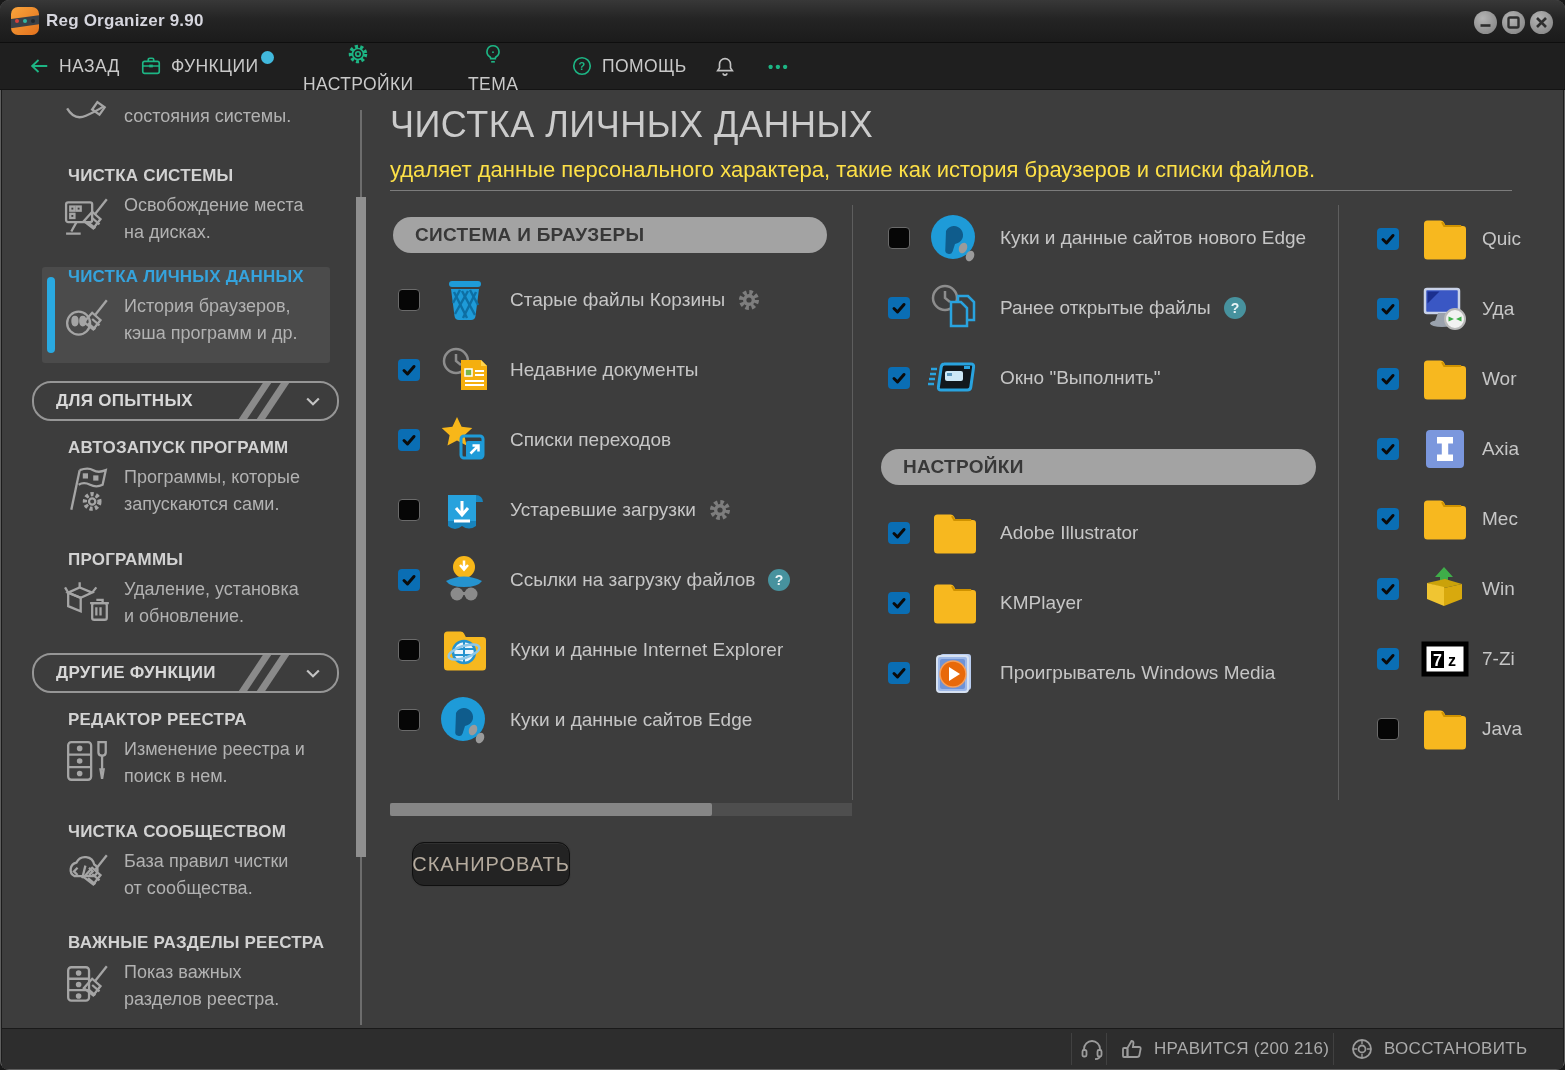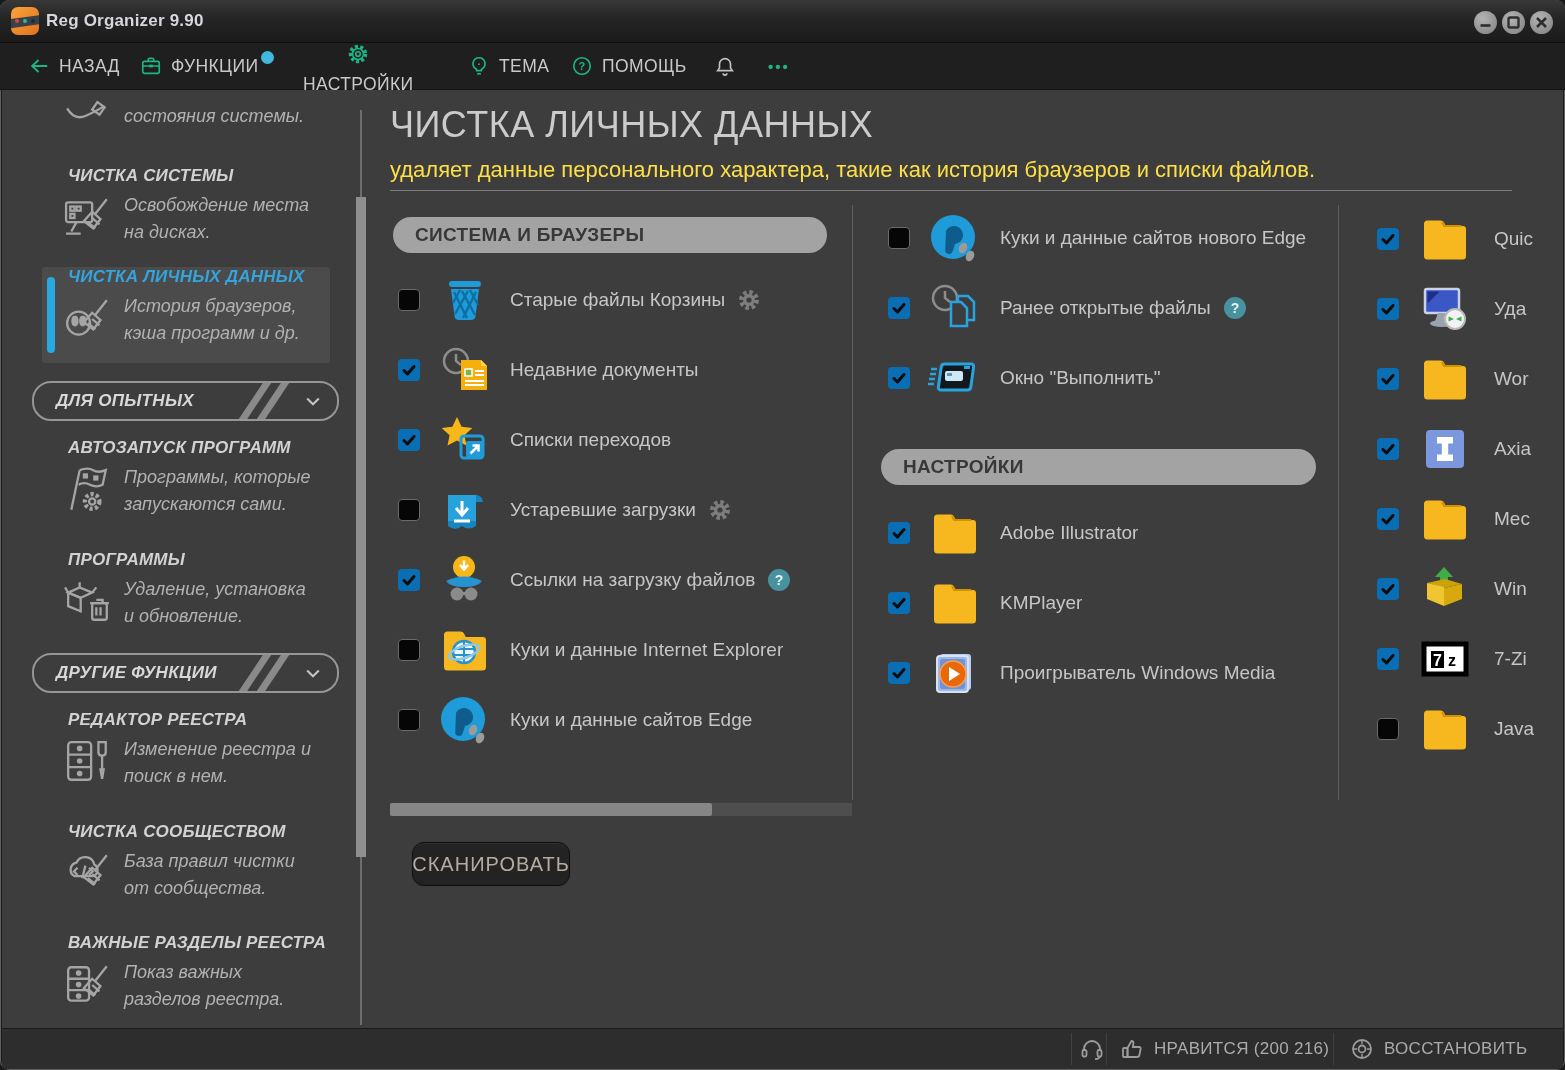--- a/index.html
+++ b/index.html
@@ -25,21 +25,21 @@
   #btn-min{left:1474px} #btn-max{left:1502px} #btn-close{left:1530px}
 
   
   #navbar{position:absolute;left:0;top:43px;width:100%;height:46px;background:#1f1f1f;border-bottom:1px solid #141414;}
   .nav-item{position:absolute;top:0;height:46px;display:flex;align-items:center;gap:9px;color:#c9c9c9;
     font-size:17.5px;letter-spacing:.4px;cursor:default;}
   .nav-item .nicon{width:22px;height:22px;position:relative}
   .nav-badge{position:absolute;width:13px;height:13px;border-radius:50%;background:#41b9dd;top:8px;}
 
   
-  #sidebar{position:absolute;left:2px;top:90px;width:368px;height:938px;font-style:italic;}
+  #sidebar{position:absolute;left:2px;top:90px;width:368px;height:938px;}
   .sb-item{position:absolute;left:0;width:350px;}
   .sb-title{position:absolute;left:66px;top:0;font-size:17px;font-weight:bold;color:#d2d2d2;letter-spacing:.2px;white-space:nowrap;}
   .sb-title.active{color:#35a3dc;}
   .sb-ic{position:absolute;left:62px;width:48px;height:48px;}
   .sb-desc{position:absolute;left:122px;font-size:18px;color:#b2b2b2;line-height:27px;white-space:nowrap;}
   .sb-activebg{position:absolute;left:40px;top:267px;width:288px;height:96px;background:#4b4b4b;border-radius:3px;}
   .sb-activebar{position:absolute;left:45px;top:277px;width:8px;height:76px;border-radius:4px;background:#29a9e1;}
   .sb-group{position:absolute;left:30px;width:303px;height:36px;border:2px solid #969696;border-radius:19px;
     display:flex;align-items:center;color:#d8d8d8;font-size:17px;font-weight:bold;letter-spacing:.3px;overflow:hidden;gap:8px;}
   .sb-group .glabel{margin-left:22px;flex:1;white-space:nowrap;}
@@ -64,21 +64,21 @@
   #col1 .pill{width:434px;margin:5px 0 12px 3px;}
   #col2 .pill{width:435px;margin:36px 0 13px 1px;}
   .row{height:70px;display:flex;align-items:center;}
   .cb{width:22px;height:22px;border-radius:4px;flex:none;margin-left:8px;display:flex;align-items:center;justify-content:center;}
   .cb.on{background:#0a6eb4;}
   .cb.off{background:#060606;border:1.5px solid #6a6a6a;box-sizing:border-box;}
   .icslot{width:66px;height:62px;flex:none;margin-left:12px;display:flex;align-items:center;justify-content:center;}
   .icslot svg{width:56px;height:56px;}
   #col3 .cb{margin-left:9px}
   #col3 .icslot{margin-left:13px;}
-  #col3 .rlabel{margin-left:16px;}
+  #col3 .rlabel{margin-left:4px;}
   .rlabel{font-size:19px;color:#c6c6c6;margin-left:12px;white-space:nowrap;}
   .trail{width:24px;height:24px;margin-left:12px;flex:none;}
 
   #hscroll-track{position:absolute;left:390px;top:803px;width:462px;height:13px;background:#4e4e4e;}
   #hscroll-thumb{position:absolute;left:0;top:0;width:322px;height:13px;background:#868686;border-radius:2px;}
 
   #scan-btn{position:absolute;left:412px;top:842px;width:156px;height:42px;background:#232323;
     border:1px solid #0f0f0f;border-radius:12px;box-shadow:0 0 0 1px #3a3a3a, inset 0 1px 0 #303030;
     color:#b5ab9e;font-size:20px;letter-spacing:1px;display:flex;align-items:center;justify-content:center;}
 
@@ -142,21 +142,21 @@
       <div class="nav-item" style="left: 303px; flex-direction: column;">
         <span class="nicon">
           <svg viewBox="0 0 24 24">
             <circle cx="12" cy="12" r="8" fill="none" stroke="#1db584" stroke-width="4.2" stroke-dasharray="3.2 2.5"></circle>
             <circle cx="12" cy="12" r="6" fill="none" stroke="#1db584" stroke-width="1.8"></circle>
             <circle cx="12" cy="12" r="2.5" fill="none" stroke="#1db584" stroke-width="1.8"></circle>
           </svg>
         </span>
         <span>НАСТРОЙКИ</span>
       </div>
-      <div class="nav-item" style="left: 468px;">
+      <div class="nav-item" style="left: 468px; flex-direction: column;">
         <span class="nicon">
           <svg viewBox="0 0 24 24" fill="none" stroke="#1db584" stroke-width="1.8">
             <path d="M12 3 a6.5 6.5 0 0 1 3.5 12 q-1 .8-1 2 h-5 q0-1.2-1-2 A6.5 6.5 0 0 1 12 3z"></path>
             <path d="M10 20.5 h4"></path>
             <circle cx="12" cy="10" r="1" fill="#1db584" stroke="none"></circle>
           </svg>
         </span>
         <span>ТЕМА</span>
       </div>
       <div class="nav-item" style="left: 571px;">

